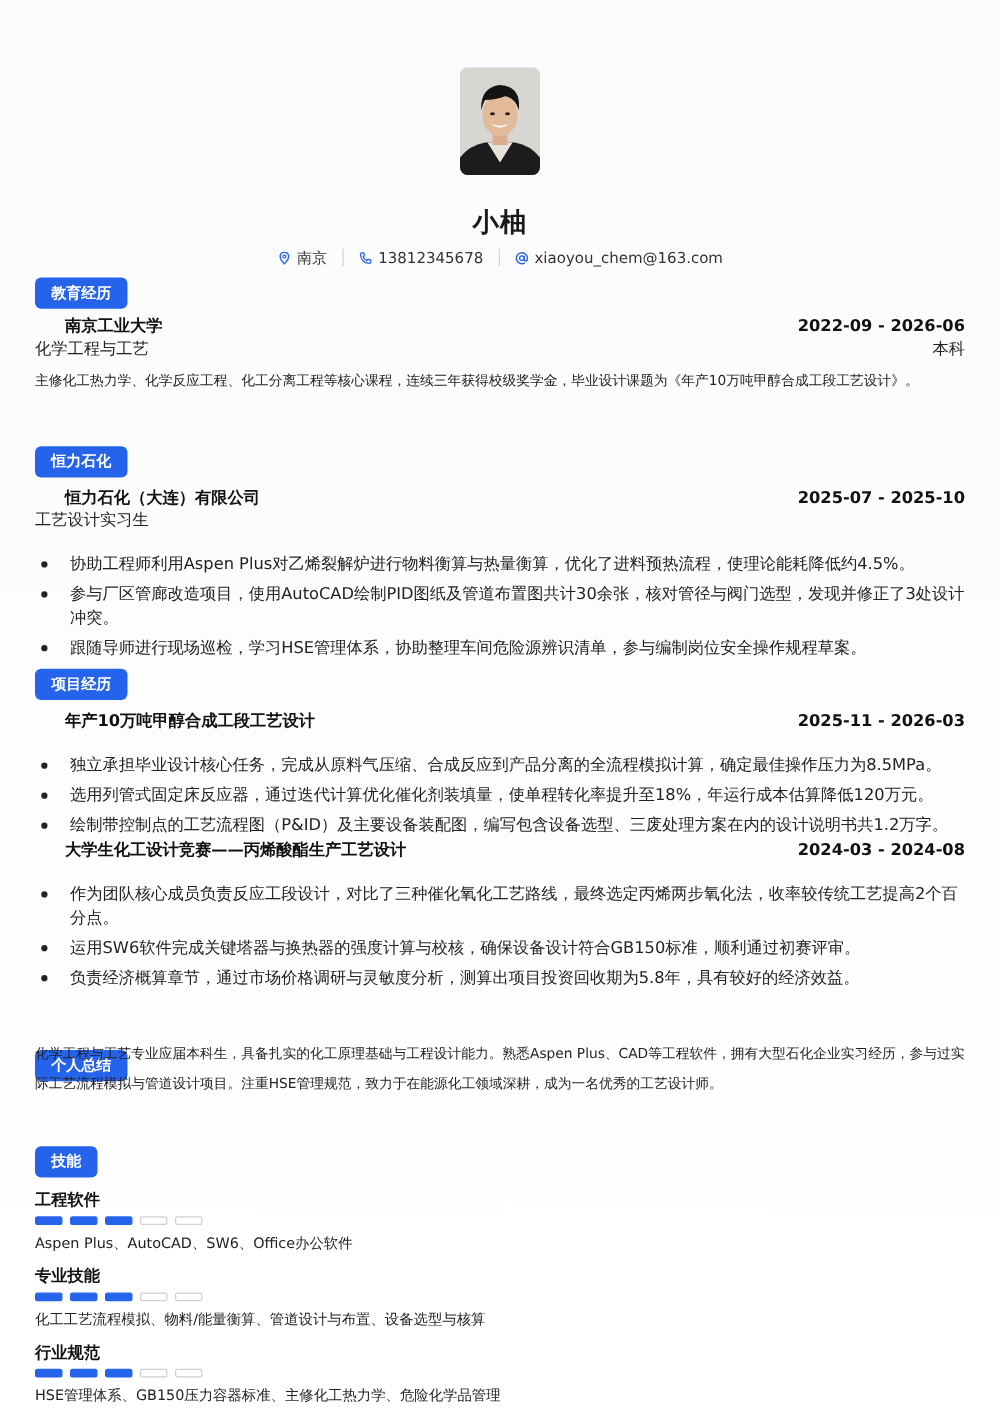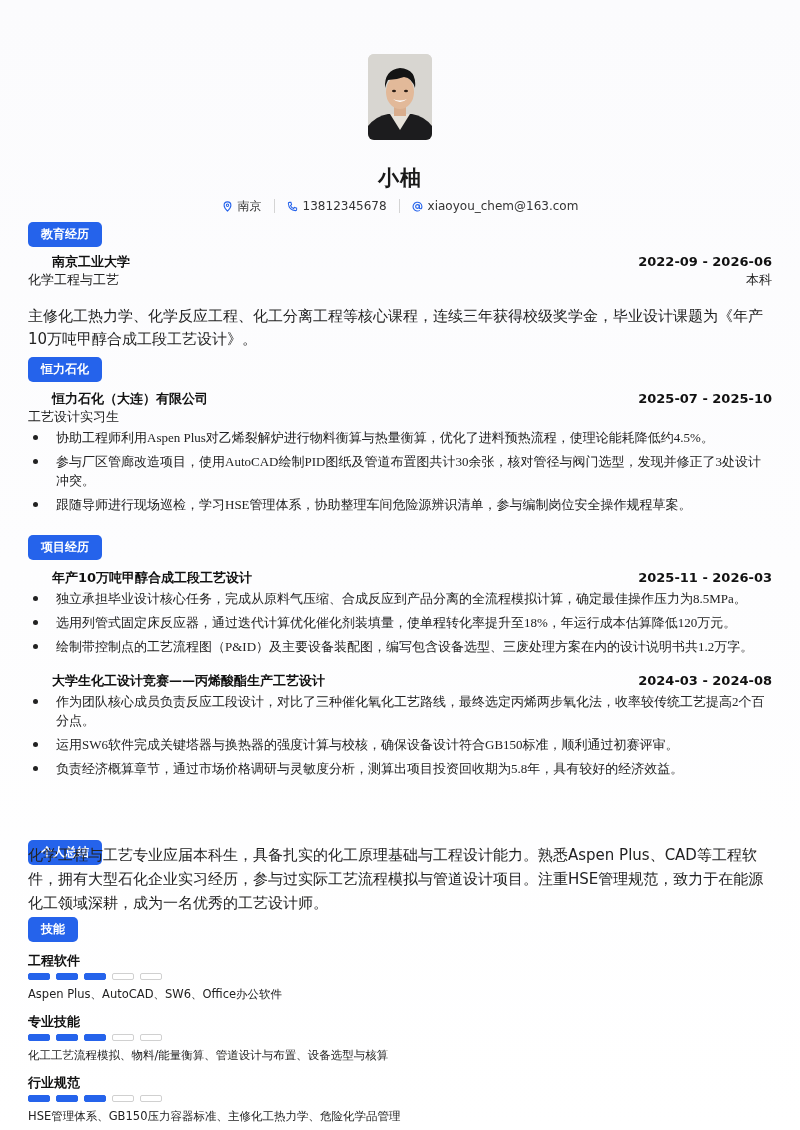--- a/index.html
+++ b/index.html
@@ -38,22 +38,22 @@
       position: absolute; left: 0;
       height: 25px; padding: 0 13px; line-height: 25px;
       background: #2563eb; color: #fff; font-size: 12px; font-weight: bold;
       border-radius: 5px; display: inline-block;
     }
     .block { position: absolute; left: 0; width: 744px; }
     .row { display: flex; justify-content: space-between; align-items: baseline; }
     .title { font-weight: bold; font-size: 13px; color: #111; line-height: 18px; padding-left: 24px; }
     .date { font-weight: bold; font-size: 13px; color: #111; line-height: 18px; }
     .sub { font-size: 13px; color: #222; line-height: 18px; }
-    .para { font-size: 15px; color: #222; line-height: 23px; margin-top: 16px; }
-    ul.bullets { list-style: none; margin-top: 2px; font-family: Liberation Serif, serif; }
+    .para { font-size: 11px; color: #222; line-height: 23px; margin-top: 4px; }
+    ul.bullets { list-style: none; margin-top: 16px; }
     ul.bullets li {
       position: relative; padding-left: 28px; font-size: 13px; color: #222;
       line-height: 19px; margin-bottom: 5px;
     }
     ul.bullets li::before {
       content: ""; position: absolute; left: 5px; top: 7px;
       width: 5px; height: 5px; border-radius: 50%; background: #222;
     }
     .skill-name { font-weight: bold; font-size: 13px; color: #111; line-height: 18px; }
     .bars { display: flex; gap: 6px; margin-top: 3px; height: 8px; }

